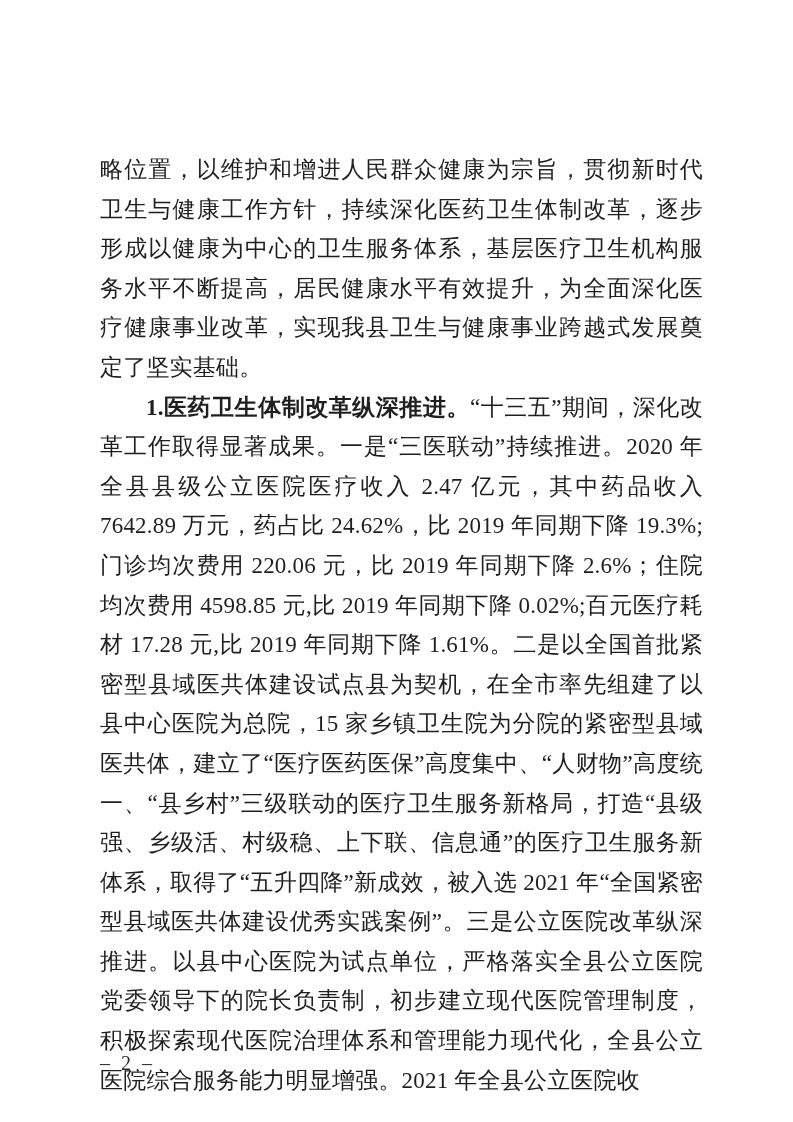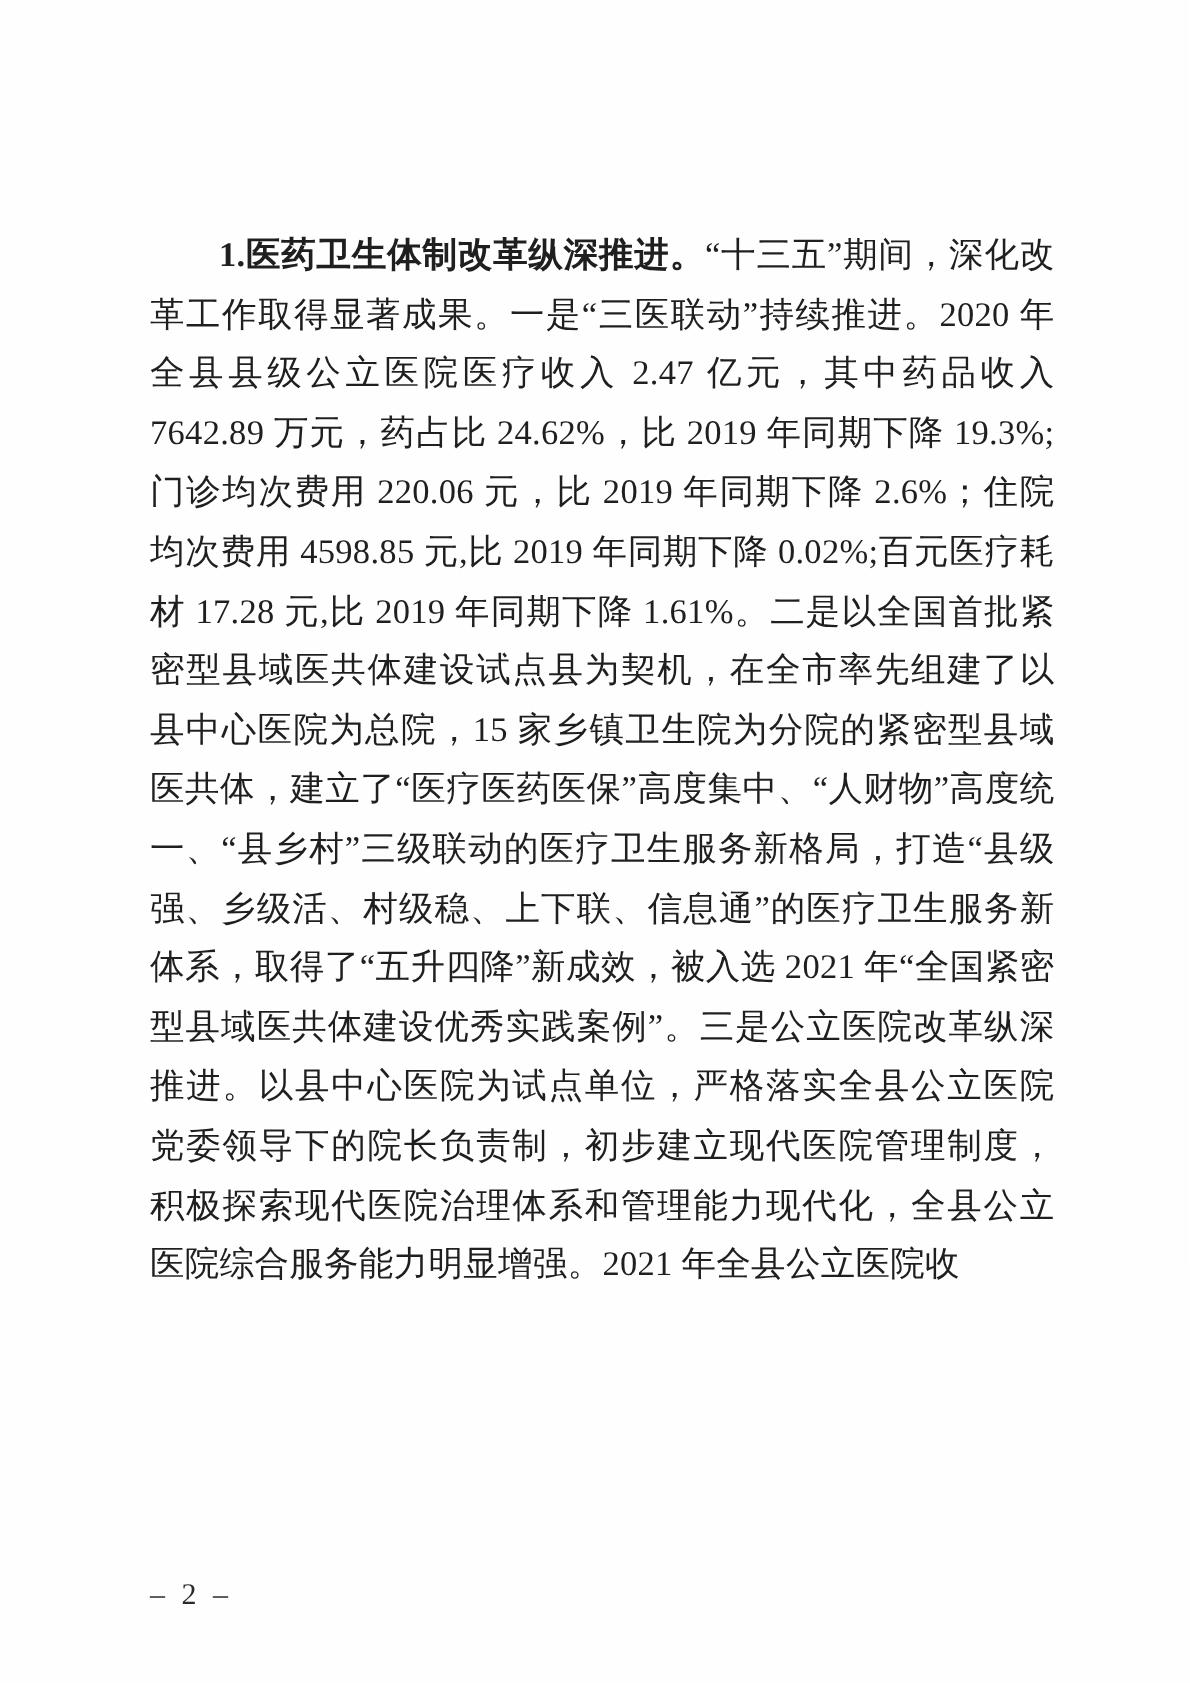--- a/index.html
+++ b/index.html
@@ -46,20 +46,21 @@
     white-space: pre;
   }
 </style>
 </head>
 <body>
 
 <div class="page">
 
   <div class="body-text">
 
+    <p class="para"><span>略位置，以维护和增进人民群众健康为宗旨，贯彻新时代卫生与健康工作方针，持续深化医药卫生体制改革，逐步形成以健康为中心的卫生服务体系，基层医疗卫生机构服务水平不断提高，居民健康水平有效提升，为全面深化医疗健康事业改革，实现我县卫生与健康事业跨越式发展奠定了坚实基础。</span></p>
 
     <p class="para indent"><span class="section-lead">1.医药卫生体制改革纵深推进。</span><span>“十三五”期间，深化改革工作取得显著成果。一是“三医联动”持续推进。2020 年全县县级公立医院医疗收入 2.47 亿元，其中药品收入 7642.89 万元，药占比 24.62%，比 2019 年同期下降 19.3%;门诊均次费用 220.06 元，比 2019 年同期下降 2.6%；住院均次费用 4598.85 元,比 2019 年同期下降 0.02%;百元医疗耗材 17.28 元,比 2019 年同期下降 1.61%。二是以全国首批紧密型县域医共体建设试点县为契机，在全市率先组建了以县中心医院为总院，15 家乡镇卫生院为分院的紧密型县域医共体，建立了“医疗医药医保”高度集中、“人财物”高度统一、“县乡村”三级联动的医疗卫生服务新格局，打造“县级强、乡级活、村级稳、上下联、信息通”的医疗卫生服务新体系，取得了“五升四降”新成效，被入选 2021 年“全国紧密型县域医共体建设优秀实践案例”。三是公立医院改革纵深推进。以县中心医院为试点单位，严格落实全县公立医院党委领导下的院长负责制，初步建立现代医院管理制度，积极探索现代医院治理体系和管理能力现代化，全县公立医院综合服务能力明显增强。2021 年全县公立医院收</span></p>
 
   </div>
 
   <div class="page-number">– 2 –</div>
 
 </div>
 
 </body></html>

